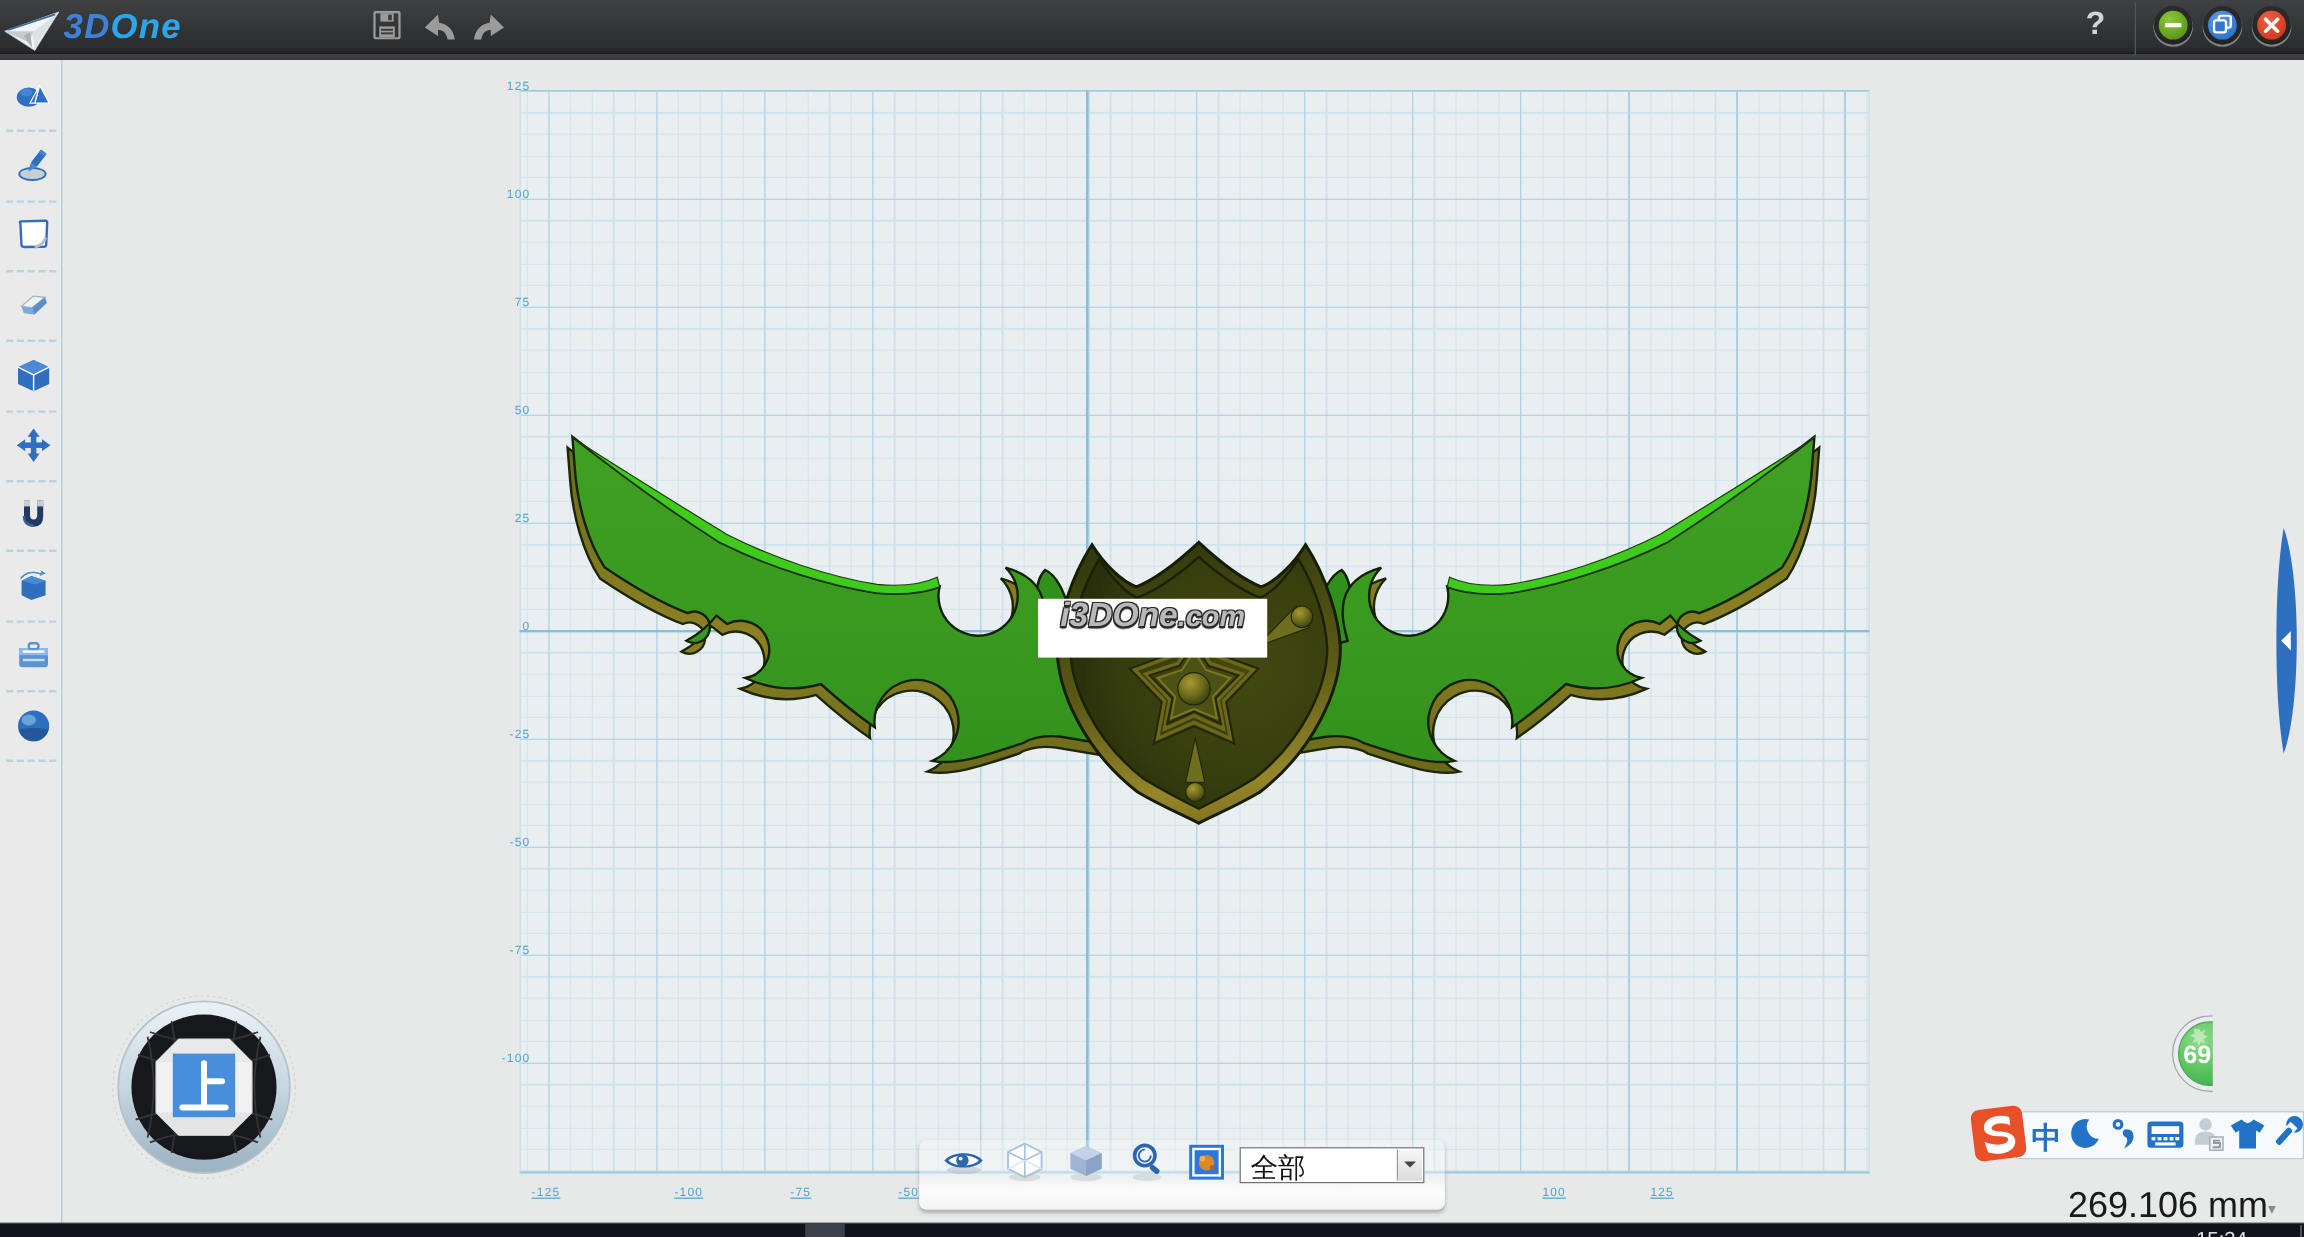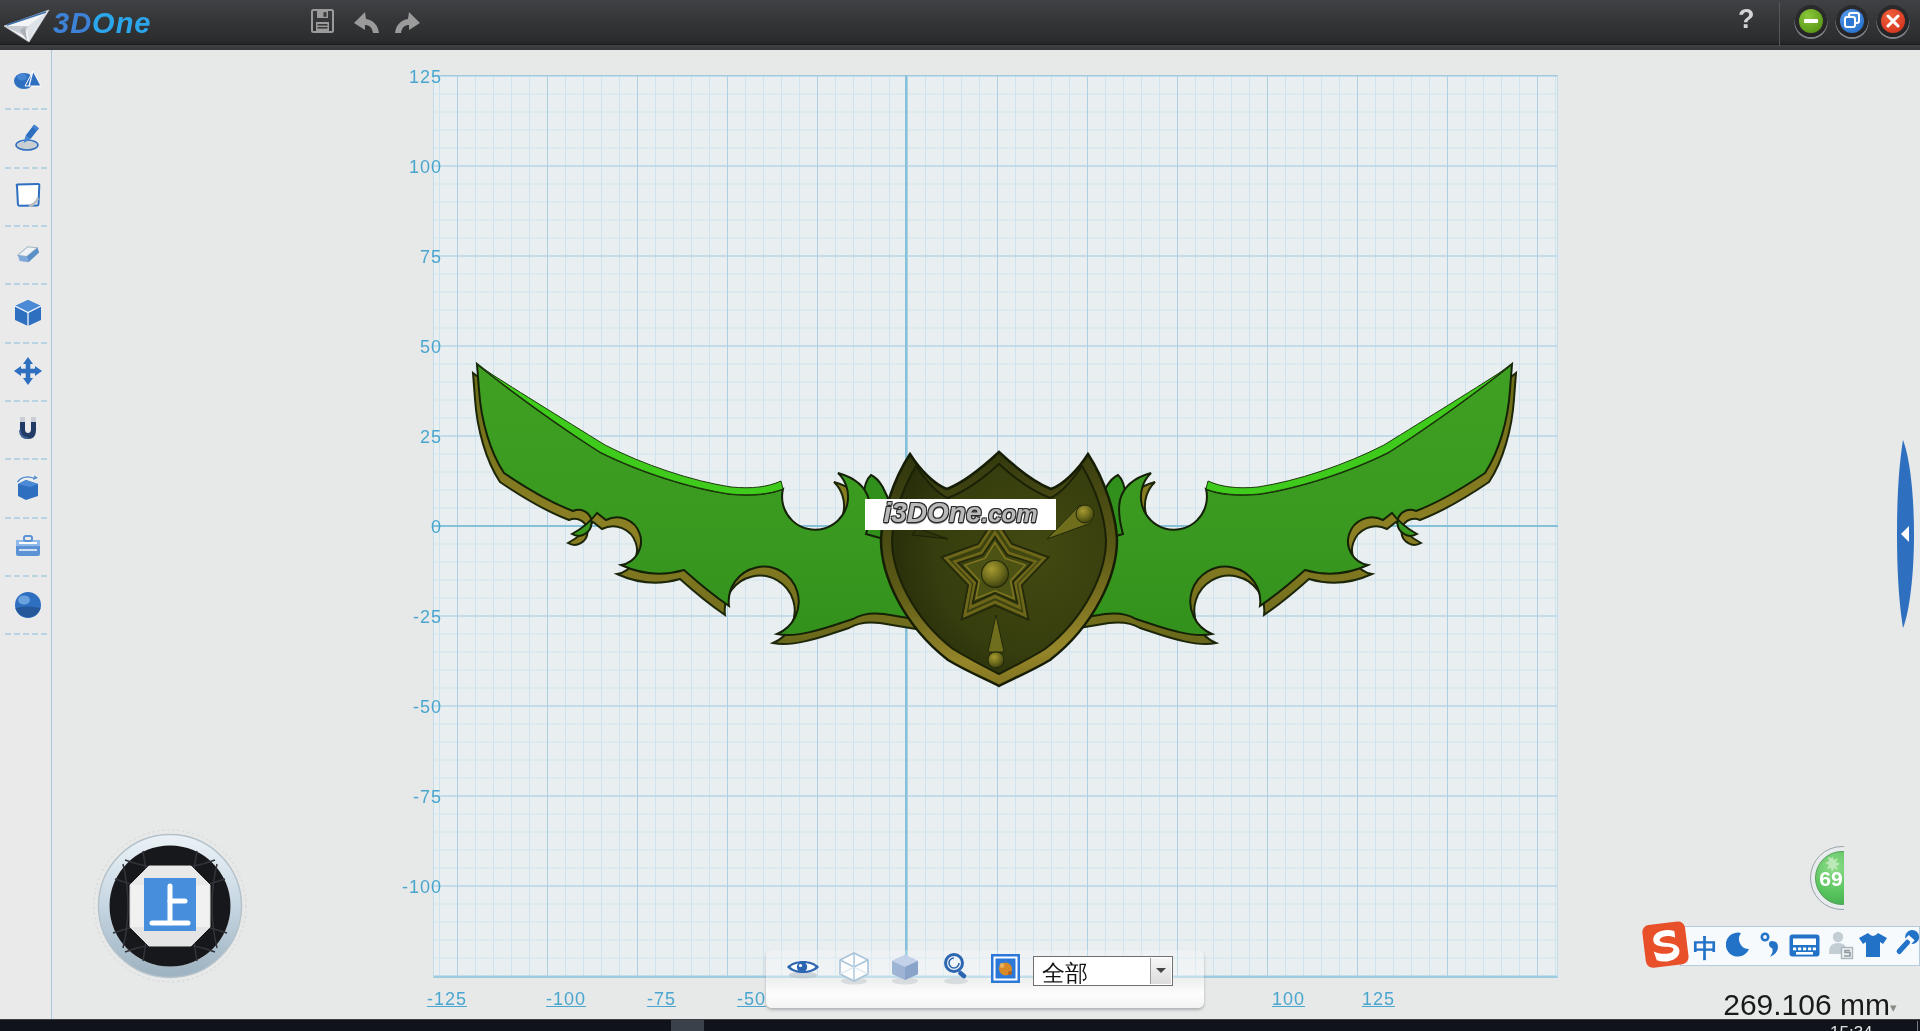--- a/index.html
+++ b/index.html
@@ -35,34 +35,34 @@
     background-image:
       repeating-linear-gradient(90deg,#accfe2 0 1px,transparent 1px 90px),
       repeating-linear-gradient(0deg,#accfe2 0 1px,transparent 1px 90px),
       repeating-linear-gradient(90deg,#cfe3ee 0 1px,transparent 1px 18px),
       repeating-linear-gradient(0deg,#cfe3ee 0 1px,transparent 1px 18px);
     background-position:23px 0,0 0.5px,5px 0,0 0.5px;
     border-top:1px solid #9fcbdf;border-bottom:2px solid #9fcbdf;
     border-left:1px solid #c4dde9;border-right:1px solid #c4dde9;box-sizing:border-box;}
   #axisv{left:905px;top:75px;width:2px;height:903px;background:#85c2da;}
   #axish{left:433px;top:525px;width:1125px;height:2px;background:#85c2da;}
-  .rlb{position:absolute;color:#4aa6cf;font-size:18px;letter-spacing:1px;}
+  .rlb{position:absolute;color:#4aa6cf;font-size:10px;letter-spacing:1px;}
   .ylb{width:60px;text-align:right;}
   .xlb{width:80px;text-align:right;text-decoration:underline;}
   .faint{opacity:0.45;}
   
   #taskbar{left:0;top:1019px;width:1920px;height:12px;background:#10141a;border-top:1px solid #3c3e42;box-sizing:border-box;}
   #taskbtn{left:671px;top:1020px;width:33px;height:11px;background:#3a414a;}
   #clock{left:1830px;top:1023px;color:#dde1e4;font-size:17px;}
   #showdesk{left:1917px;top:1021px;width:1px;height:10px;background:#7a7e84;}
   
   #btoolbar{left:766px;top:950px;width:438px;height:58px;border-radius:6px;
     background:linear-gradient(to bottom,rgba(255,255,255,0.22) 0%,rgba(255,255,255,0.38) 55%,rgba(250,250,250,0.8) 64%,#fdfdfd 76%,#f3f3f4 100%);
     box-shadow:0 2px 3px rgba(120,125,130,0.5);}
-  #dropdown{left:1033px;top:956px;width:140px;height:30px;background:#fff;border:1px solid #707070;box-sizing:border-box;}
+  #dropdown{left:1033px;top:956px;width:154px;height:30px;background:#fff;border:1px solid #707070;box-sizing:border-box;}
   #dropdown .txt{position:absolute;left:8px;top:1px;font-size:23px;color:#111;}
   #dropdown .btn{position:absolute;right:1px;top:1px;width:20px;height:26px;
     background:linear-gradient(to bottom,#f6f6f6,#dcdcdc);border-left:1px solid #9a9a9a;}
   #dropdown .btn:after{content:"";position:absolute;left:5px;top:10px;border:5px solid transparent;border-top-color:#444;}
   
   #mm{left:1500px;top:988px;width:390px;text-align:right;font-size:30px;color:#1a1a1a;}
   #mmdrop{left:1890px;top:1000px;width:18px;height:18px;color:#8a8a84;font-size:13px;}
   #sogou{left:1680px;top:926px;width:240px;height:40px;background:#f6fafd;border:1px solid #b6cbdb;box-sizing:border-box;}
 </style>
 </head>
@@ -192,21 +192,21 @@
         </g>
         <path d="M 1047,539 L 1080,505 L 1091,523 Z" fill="#6f6e1c" stroke="#23290a" stroke-width="1"></path>
         <circle cx="1085" cy="514" r="9" fill="url(#ball)" stroke="#23290a"></circle>
         <path d="M 948,539 L 917,528 L 912,535 Z" fill="#2e330c" stroke="#1a2106" stroke-width="1"></path>
         <path d="M 996,615 L 1004,652 L 988,652 Z" fill="#6f6e1c" stroke="#23290a" stroke-width="1"></path>
         <circle cx="996" cy="660" r="8" fill="url(#ball)" stroke="#23290a"></circle>
       </g>
     </svg>
   </div>
 
-  <div class="abs" id="wmark" style="left:865px;top:499px;width:191px;height:31px;background:#fff;">
+  <div class="abs" id="wmark" style="left:865px;top:499px;width:191px;height:49px;background:#fff;">
     <div style="position:absolute;left:0;top:-2px;width:191px;text-align:center;font-size:28px;font-weight:bold;font-style:italic;color:#b9b9b9;text-shadow:-1px -1px 0 #2a2a2a,1px -1px 0 #2a2a2a,-1px 1px 0 #2a2a2a,1px 1px 0 #2a2a2a, 0 2px 1px #777;">i3DOne<span style="font-size:24px">.com</span></div>
   </div>
 
   <div id="topbar" class="abs">
     <div class="botstrip"></div>
     <svg class="tbico" style="left:3px;top:9px" width="48" height="36" viewBox="0 0 48 36">
       <polygon points="1,17 46,1 26,33" fill="#f2f4f6" stroke="#b9bec4" stroke-width="0.8"></polygon>
       <polygon points="1,17 26,17 20,26" fill="#c6cbd1"></polygon>
       <polygon points="46,1 24,18 26,33 30,24" fill="#dde2e8"></polygon>
       <polyline points="4,16 43,3" stroke="#3a6ea8" stroke-width="1.4" fill="none"></polyline>

